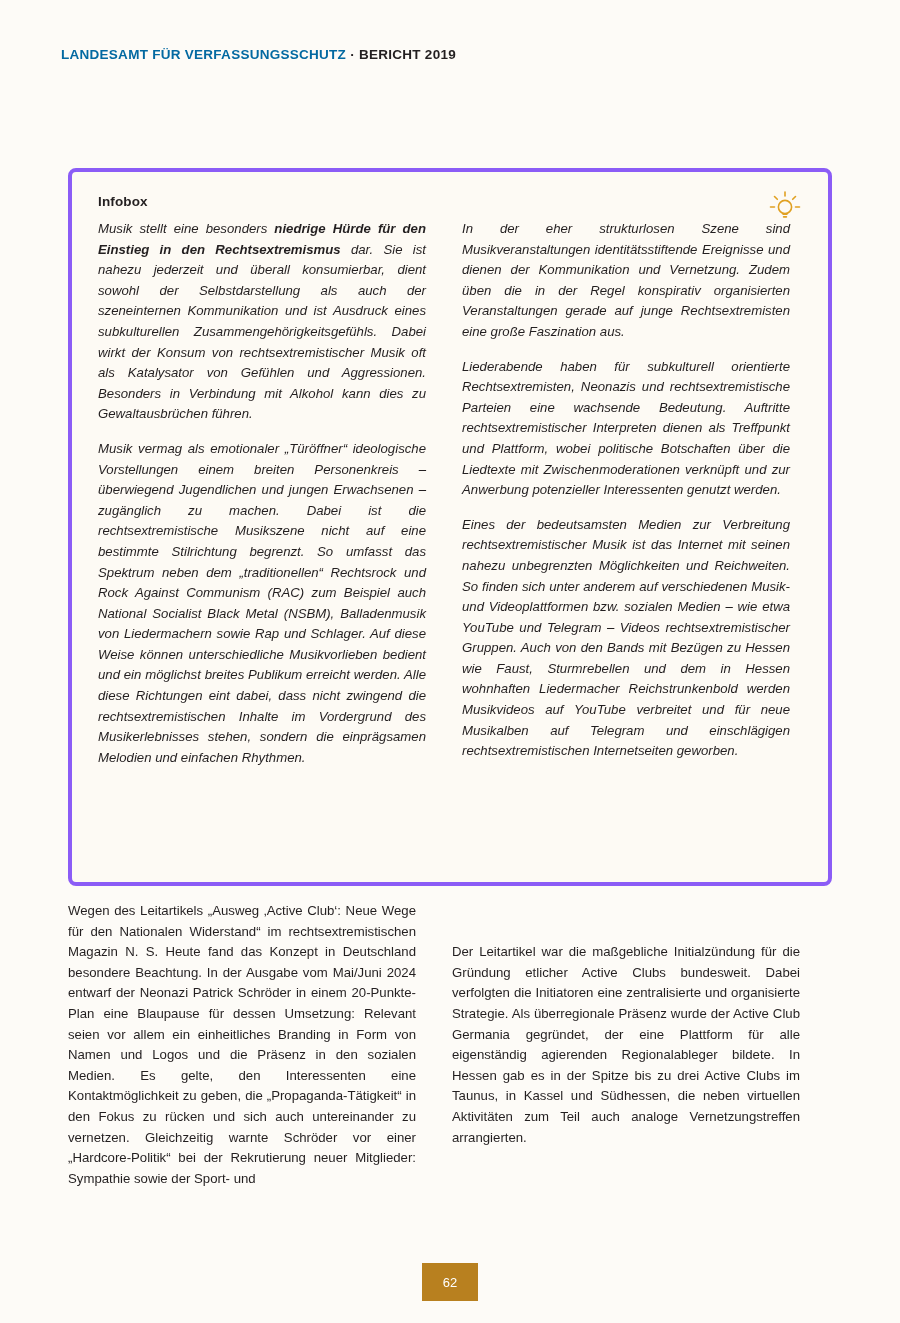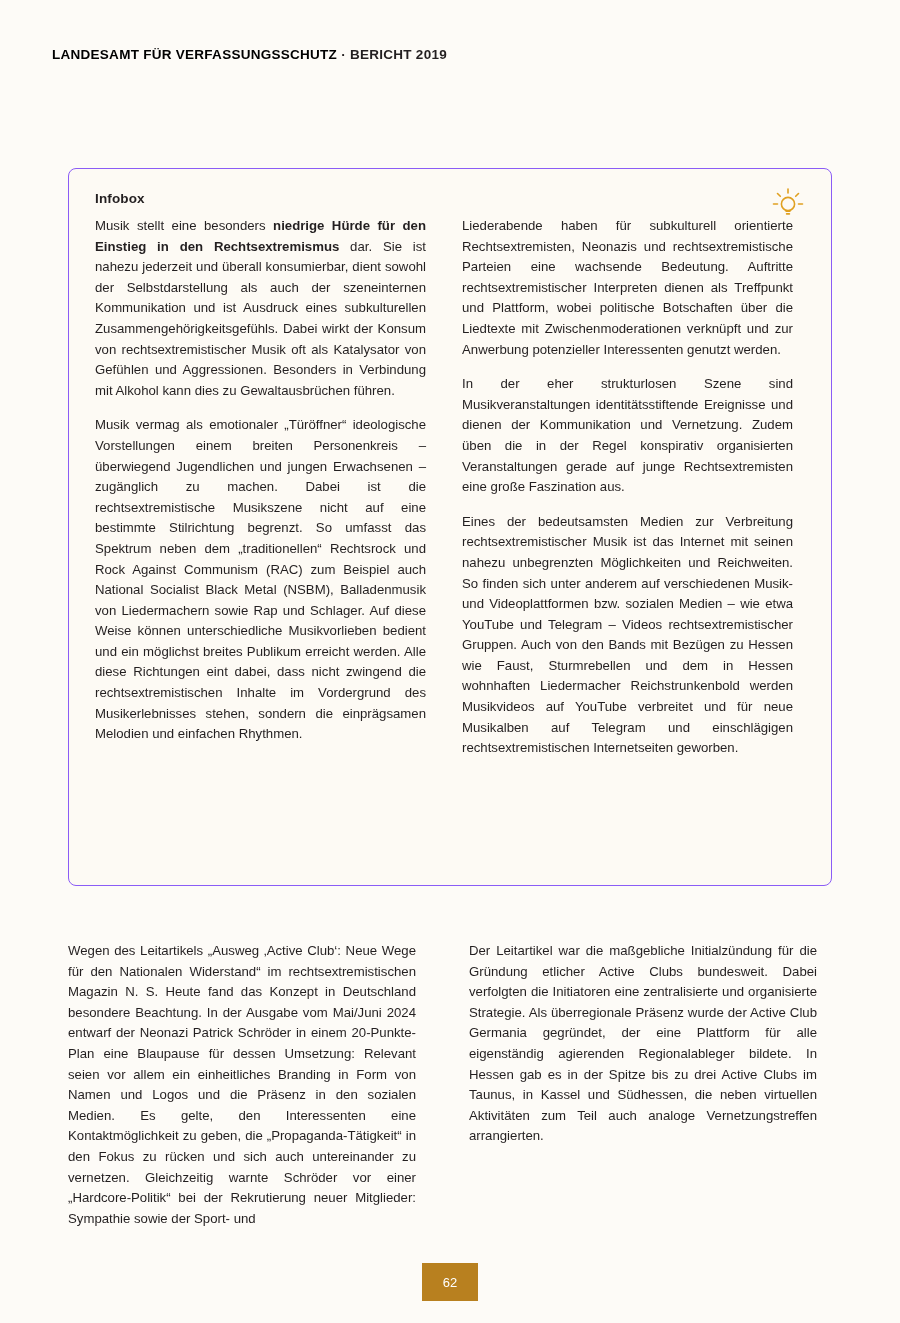--- a/index.html
+++ b/index.html
@@ -26,35 +26,36 @@
   .header {
     position: absolute;
     top: 47px;
     left: 52px;
     right: 52px;
     font-size: 13.5px;
     font-weight: bold;
     letter-spacing: 0.02em;
   }
   .header .hl-red {
-    color: #000000;
+    color: #0369a1;
+    margin-left: 9px;
   }
   .header .hl-dark {
     color: #231f20;
   }
 
   
   .infobox {
     position: absolute;
     top: 168px;
     left: 68px;
     width: 764px;
     height: 718px;
     box-sizing: border-box;
-    border: 1px solid #8b5cf6;
+    border: 4px solid #8b5cf6;
     border-radius: 8px;
     background: #fdfaf4;
     padding: 22px 38px 18px 26px;
   }
   .infobox-title {
     font-size: 13.5px;
     font-weight: bold;
     color: #231f20;
     margin: 0 0 10px 0;
     letter-spacing: 0.01em;
@@ -62,20 +63,21 @@
   .bulb {
     position: absolute;
     top: 18px;
     right: 26px;
     width: 34px;
     height: 34px;
   }
   .infobox-cols {
     display: flex;
     gap: 36px;
+    font-style: italic;
   }
   .infobox-col {
     width: 348px;
   }
   .infobox p,
   .body-col p {
     margin: 0 0 14px 0;
     font-size: 13.2px;
     line-height: 1.56;
     text-align: justify;
@@ -85,25 +87,26 @@
   .body-col p:last-child {
     margin-bottom: 0;
   }
   .infobox b {
     font-weight: bold;
   }
 
   
   .bodytext {
     position: absolute;
-    top: 941px;
+    top: 901px;
     left: 68px;
     width: 764px;
     display: flex;
-    gap: 53px;
+    gap: 36px;
+    align-items: center;
   }
   .body-col {
     width: 348px;
   }
 
   
   .pagenum {
     position: absolute;
     left: 50%;
     transform: translateX(-50%);
@@ -144,22 +147,22 @@
     </div>
 
     <div class="infobox-title">Infobox</div>
 
     <div class="infobox-cols">
       <div class="infobox-col" id="ib-left">
           <p><span>Musik stellt eine besonders </span><b>niedrige Hürde für den Einstieg in den Rechtsextremismus</b><span> dar. Sie ist nahezu jederzeit und überall konsumierbar, dient sowohl der Selbstdarstellung als auch der szeneinternen Kommunikation und ist Ausdruck eines subkulturellen Zusammengehörigkeitsgefühls. Dabei wirkt der Konsum von rechtsextremistischer Musik oft als Katalysator von Gefühlen und Aggressionen. Besonders in Verbindung mit Alkohol kann dies zu Gewaltausbrüchen führen.</span></p>
           <p><span>Musik vermag als emotionaler „Türöffner“ ideologische Vorstellungen einem breiten Personenkreis – überwiegend Jugendlichen und jungen Erwachsenen – zugänglich zu machen. Dabei ist die rechtsextremistische Musikszene nicht auf eine bestimmte Stilrichtung begrenzt. So umfasst das Spektrum neben dem „traditionellen“ Rechtsrock und Rock Against Communism (RAC) zum Beispiel auch National Socialist Black Metal (NSBM), Balladenmusik von Liedermachern sowie Rap und Schlager. Auf diese Weise können unterschiedliche Musikvorlieben bedient und ein möglichst breites Publikum erreicht werden. Alle diese Richtungen eint dabei, dass nicht zwingend die rechtsextremistischen Inhalte im Vordergrund des Musikerlebnisses stehen, sondern die einprägsamen Melodien und einfachen Rhythmen.</span></p>
         </div>
       <div class="infobox-col" id="ib-right">
+          <p><span>In der eher strukturlosen Szene sind Musikveranstaltungen identitätsstiftende Ereignisse und dienen der Kommunikation und Vernetzung. Zudem üben die in der Regel konspirativ organisierten Veranstaltungen gerade auf junge Rechtsextremisten eine große Faszination aus.</span></p>
           <p><span>Liederabende haben für subkulturell orientierte Rechtsextremisten, Neonazis und rechtsextremistische Parteien eine wachsende Bedeutung. Auftritte rechtsextremistischer Interpreten dienen als Treffpunkt und Plattform, wobei politische Botschaften über die Liedtexte mit Zwischenmoderationen verknüpft und zur Anwerbung potenzieller Interessenten genutzt werden.</span></p>
-          <p><span>In der eher strukturlosen Szene sind Musikveranstaltungen identitätsstiftende Ereignisse und dienen der Kommunikation und Vernetzung. Zudem üben die in der Regel konspirativ organisierten Veranstaltungen gerade auf junge Rechtsextremisten eine große Faszination aus.</span></p>
           <p><span>Eines der bedeutsamsten Medien zur Verbreitung rechtsextremistischer Musik ist das Internet mit seinen nahezu unbegrenzten Möglichkeiten und Reichweiten. So finden sich unter anderem auf verschiedenen Musik- und Videoplattformen bzw. sozialen Medien – wie etwa YouTube und Telegram – Videos rechtsextremistischer Gruppen. Auch von den Bands mit Bezügen zu Hessen wie Faust, Sturmrebellen und dem in Hessen wohnhaften Liedermacher Reichstrunkenbold werden Musikvideos auf YouTube verbreitet und für neue Musikalben auf Telegram und einschlägigen rechtsextremistischen Internetseiten geworben.</span></p>
         </div>
     </div>
   </div>
 
   <div class="bodytext">
     <div class="body-col" id="bd-left">
         <p>Wegen des Leitartikels „Ausweg ‚Active Club‘: Neue Wege für den Nationalen Widerstand“ im rechtsextremistischen Magazin N. S. Heute fand das Konzept in Deutschland besondere Beachtung. In der Ausgabe vom Mai/Juni 2024 entwarf der Neonazi Patrick Schröder in einem 20-Punkte-Plan eine Blaupause für dessen Umsetzung: Relevant seien vor allem ein einheitliches Branding in Form von Namen und Logos und die Präsenz in den sozialen Medien. Es gelte, den Interessenten eine Kontaktmöglichkeit zu geben, die „Propaganda-Tätigkeit“ in den Fokus zu rücken und sich auch untereinander zu vernetzen. Gleichzeitig warnte Schröder vor einer „Hardcore-Politik“ bei der Rekrutierung neuer Mitglieder: Sympathie sowie der Sport- und</p>
       </div>
     <div class="body-col" id="bd-right">

